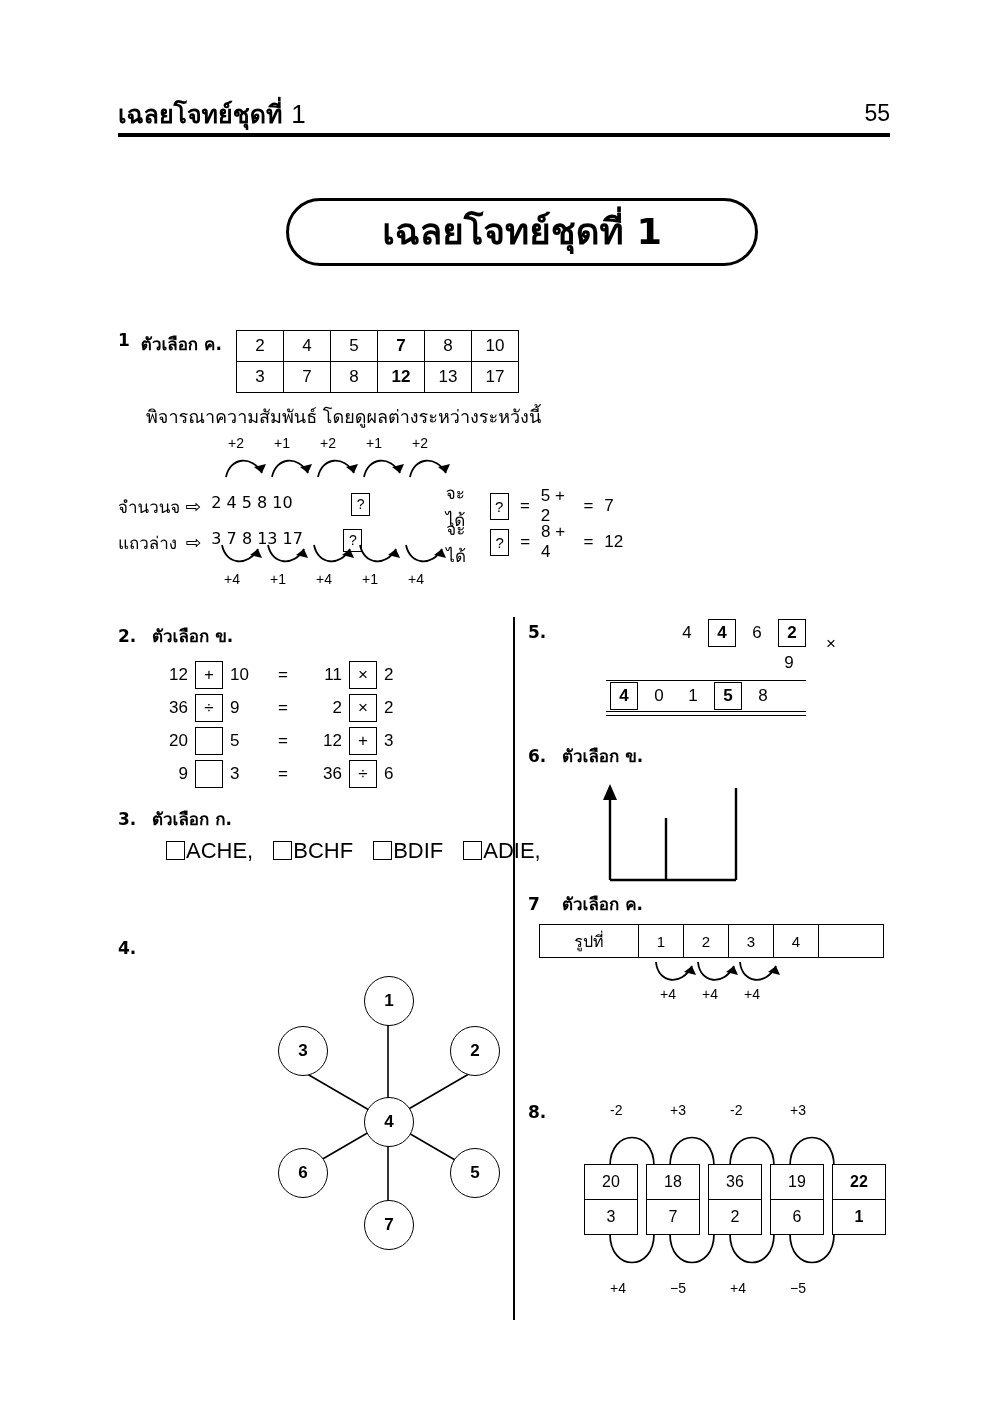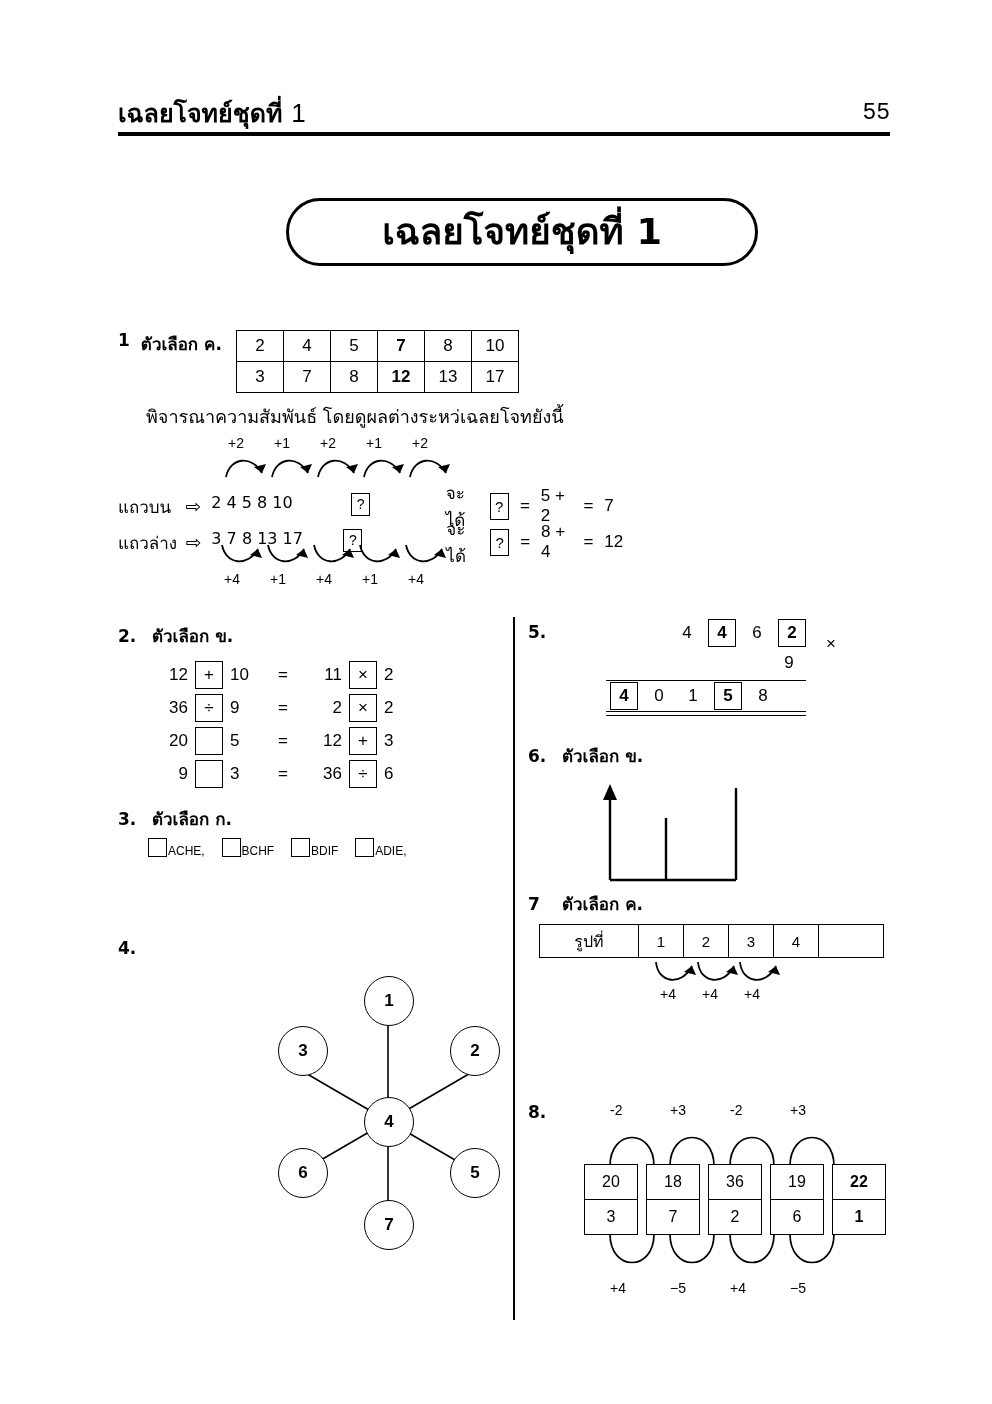--- a/index.html
+++ b/index.html
@@ -11,21 +11,21 @@
     position:relative;
     overflow:hidden;
   }
   .page{position:relative;width:992px;height:1404px;}
 
   
   .hdr{position:absolute;left:118px;top:100px;width:772px;}
   .hdr-row{display:flex;align-items:flex-end;justify-content:space-between;}
   .hdr-title{font-size:25px;font-weight:700;letter-spacing:0px;line-height:1;}
   .hdr-title .num{font-size:26px;font-weight:400;font-family:"Liberation Sans",sans-serif;}
-  .hdr-page{font-size:23px;font-weight:400;font-family:Liberation Mono, monospace;}
+  .hdr-page{font-size:23px;font-weight:400;font-family:Liberation Sans, sans-serif;}
   .hdr-rule{margin-top:6px;border-top:4px solid #000;width:772px;}
 
   
   .banner{
     position:absolute;left:286px;top:198px;width:466px;height:62px;
     border:3px solid #000;border-radius:34px;
     display:flex;align-items:center;justify-content:center;background:#fff;
   }
   .banner-txt{
     font-size:36px;font-weight:700;color:#000;line-height:1;
@@ -75,21 +75,21 @@
   .eqline .opbox{
     width:26px;height:26px;border:1.8px solid #000;margin:0 7px;
     display:flex;align-items:center;justify-content:center;font-size:17px;
   }
   .eqline .rop{width:26px;text-align:left;}
   .eqline .eqs{width:54px;text-align:center;}
   .eqline .lop2{width:32px;text-align:right;}
 
   
   #q3{position:absolute;left:118px;top:805px;width:400px;}
-  .q3line{margin-left:30px;font-size:12px;margin-top:6px;white-space:nowrap;}
+  .q3line{margin-left:48px;font-size:22px;margin-top:6px;white-space:nowrap;}
   .sq{display:inline-block;width:17px;height:17px;border:1.7px solid #000;vertical-align:-2px;margin-right:1px;}
   .q3item{font-family:"Liberation Sans",sans-serif;margin-right:13px;}
 
   
   #q4{position:absolute;left:118px;top:938px;}
   #q4 .n{font-size:17px;font-weight:700;}
   .starwrap{position:absolute;left:120px;top:18px;width:300px;height:330px;}
   .node{
     position:absolute;width:48px;height:48px;border-radius:50%;
     border:1.6px solid #000;background:#fff;
@@ -185,21 +185,21 @@
           <td>7</td>
           <td>8</td>
           <td class="b">12</td>
           <td>13</td>
           <td>17</td>
         </tr>
       </tbody>
         </table>
     </div>
 
-    <div class="q1sub">พิจารณาความสัมพันธ์ โดยดูผลต่างระหว่เฉลยโจทยังนี้</div>
+    <div class="q1sub">พิจารณาความสัมพันธ์ โดยดูผลต่างระหว่างระหวังนี้</div>
 
     <div style="position:relative;height:78px;margin-top:4px;">
 
       <div style="position:absolute;left:110px;top:0;width:260px;height:16px;">
         <span class="oplab" style="left:0;top:0;">+2</span>
         <span class="oplab" style="left:46px;top:0;">+1</span>
         <span class="oplab" style="left:92px;top:0;">+2</span>
         <span class="oplab" style="left:138px;top:0;">+1</span>
         <span class="oplab" style="left:184px;top:0;">+2</span>
       </div>
@@ -215,21 +215,21 @@
         <g fill="#000">
           <polygon points="40,20 32,14 44,11"></polygon>
             <polygon points="86,20 78,14 90,11"></polygon>
           <polygon points="132,20 124,14 136,11"></polygon>
             <polygon points="178,20 170,14 182,11"></polygon>
           <polygon points="224,20 216,14 228,11"></polygon>
         </g>
       </svg>
 
       <div style="position:absolute;left:0;top:44px;display:flex;align-items:center;">
-        <span class="seqlabel">แถวบน</span>
+        <span class="seqlabel">จำนวนจ</span>
         <span class="arrowglyph">⇨</span>
         <span style="position:relative;display:inline-block;width:250px;height:26px;">
           <span class="n" style="left:-4px;top:3px;">2</span>
           <span class="n" style="left:42px;top:3px;">4</span>
           <span class="n" style="left:88px;top:3px;">5</span>
           <span style="position:absolute;left:140px;top:0;"><span class="qbox">?</span></span>
           <span class="n" style="left:180px;top:3px;">8</span>
           <span class="n" style="left:222px;top:3px;">10</span>
         </span>
         <span class="resrow" style="margin-left:8px;">

